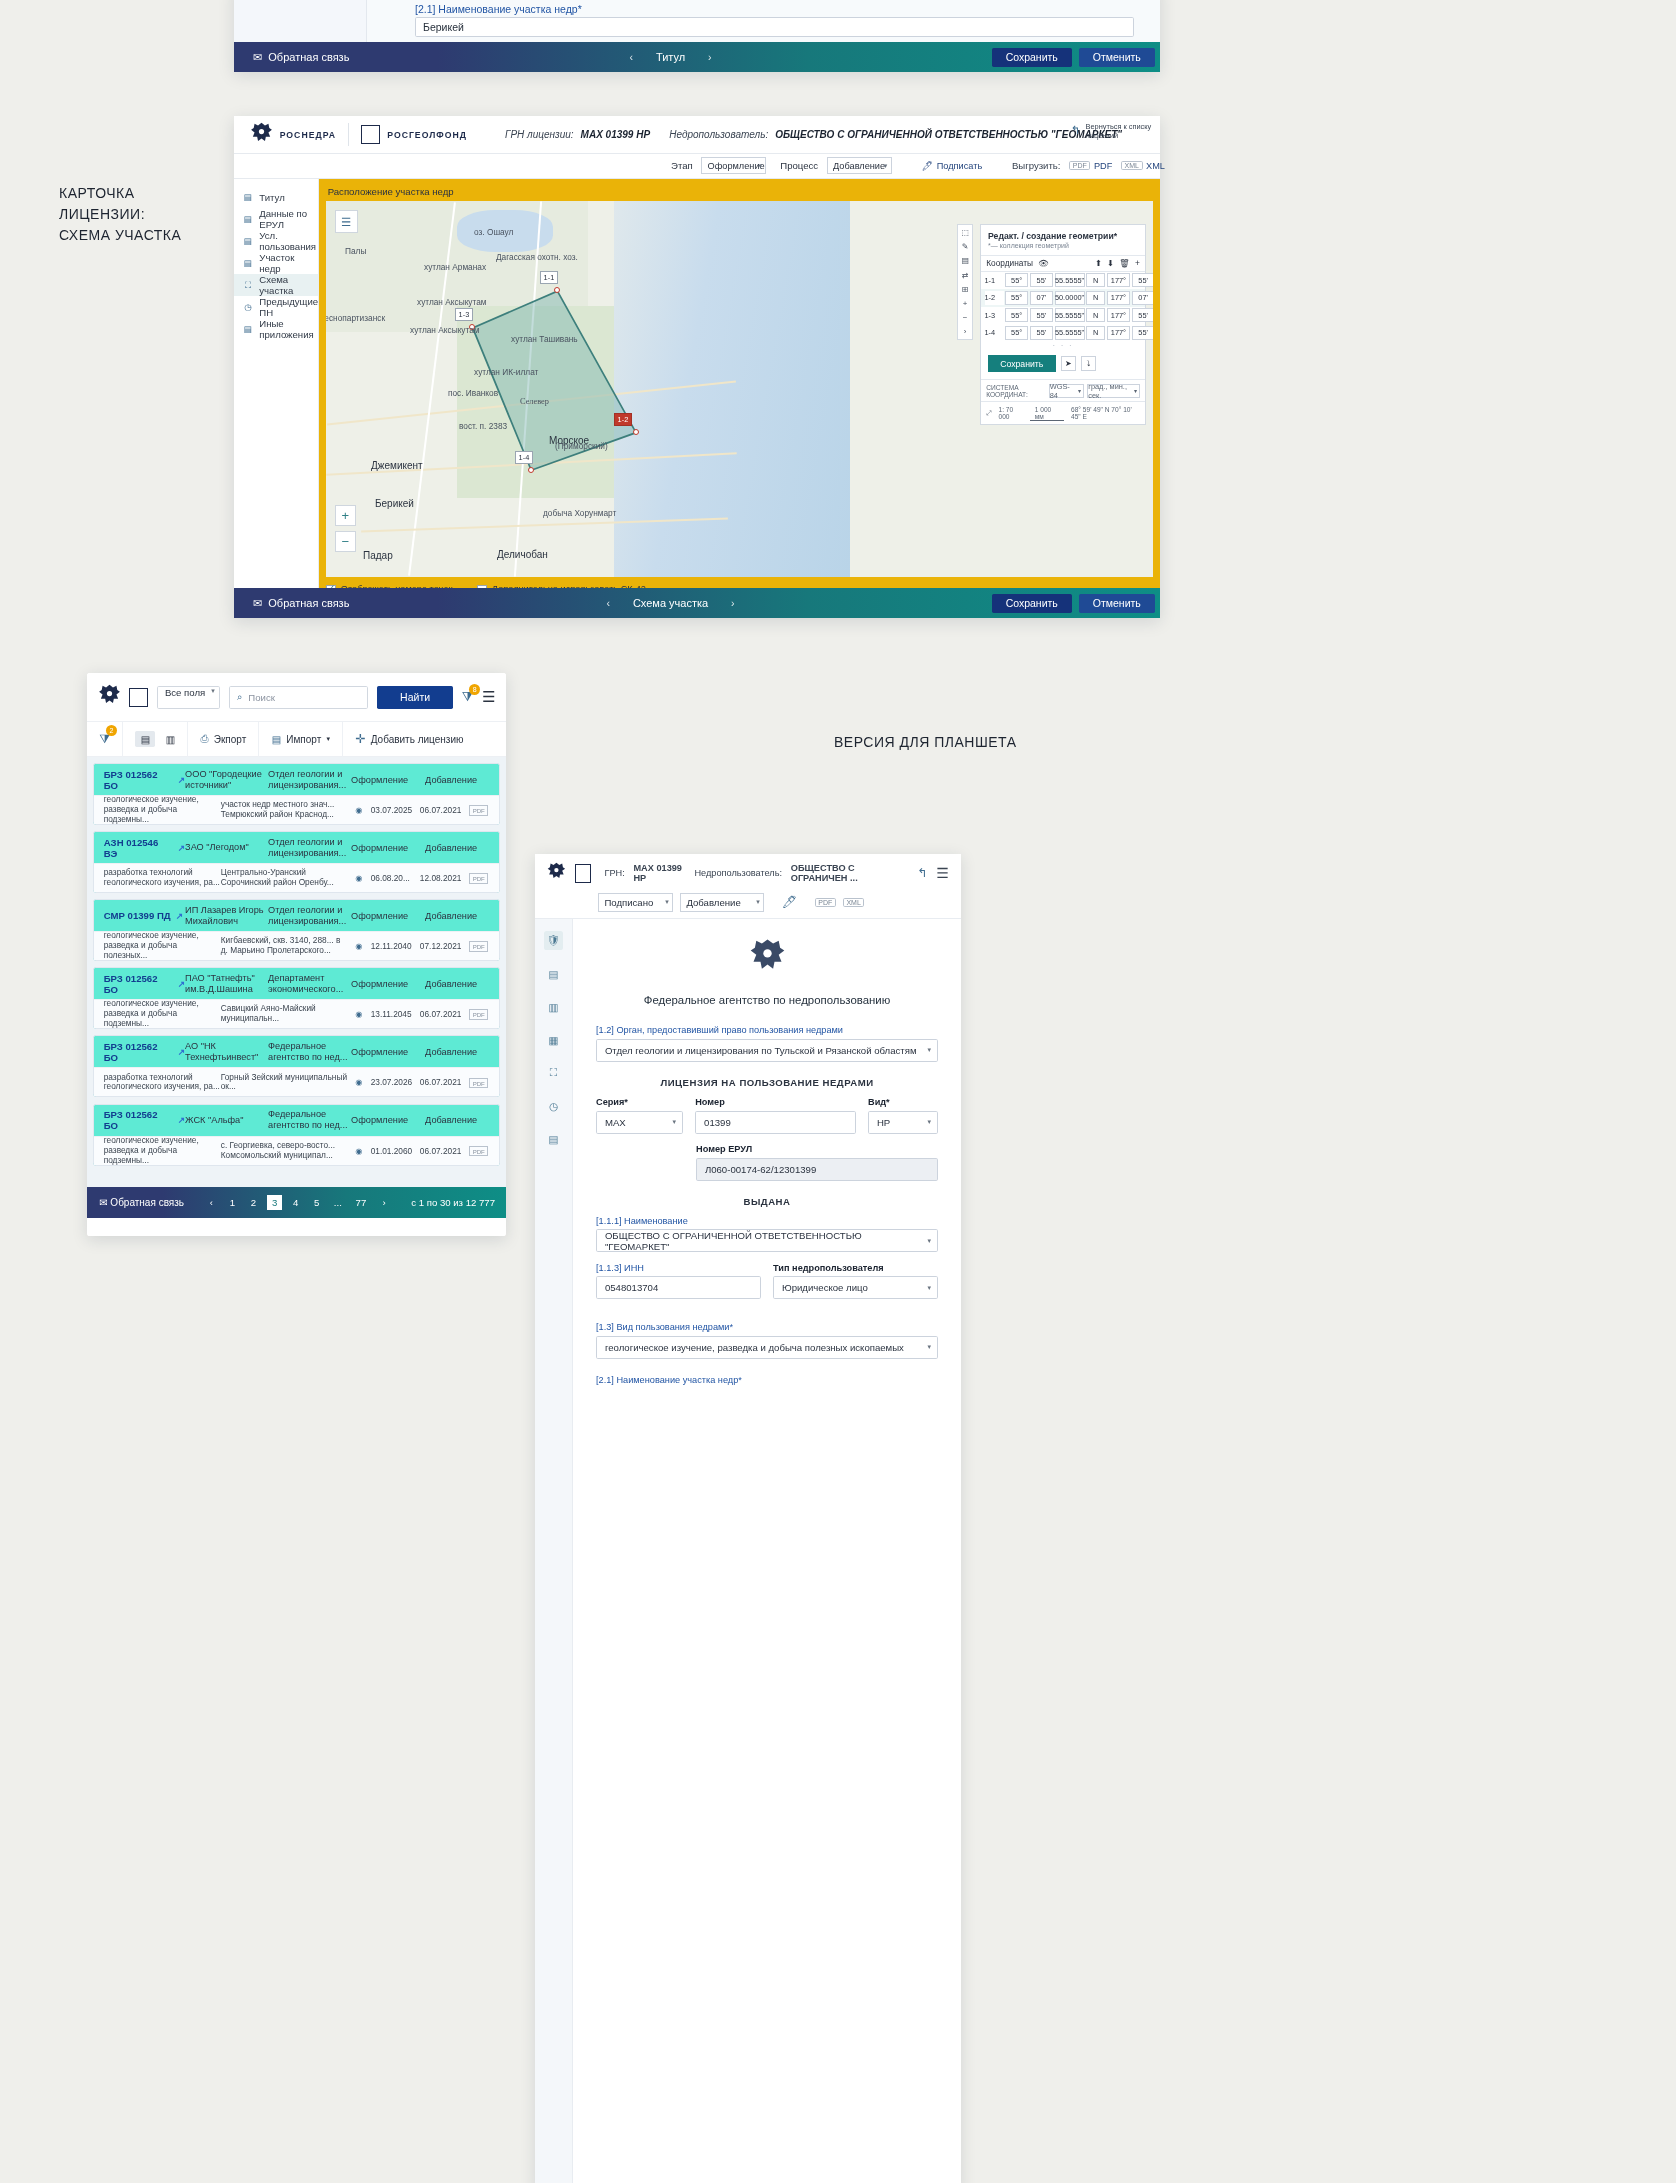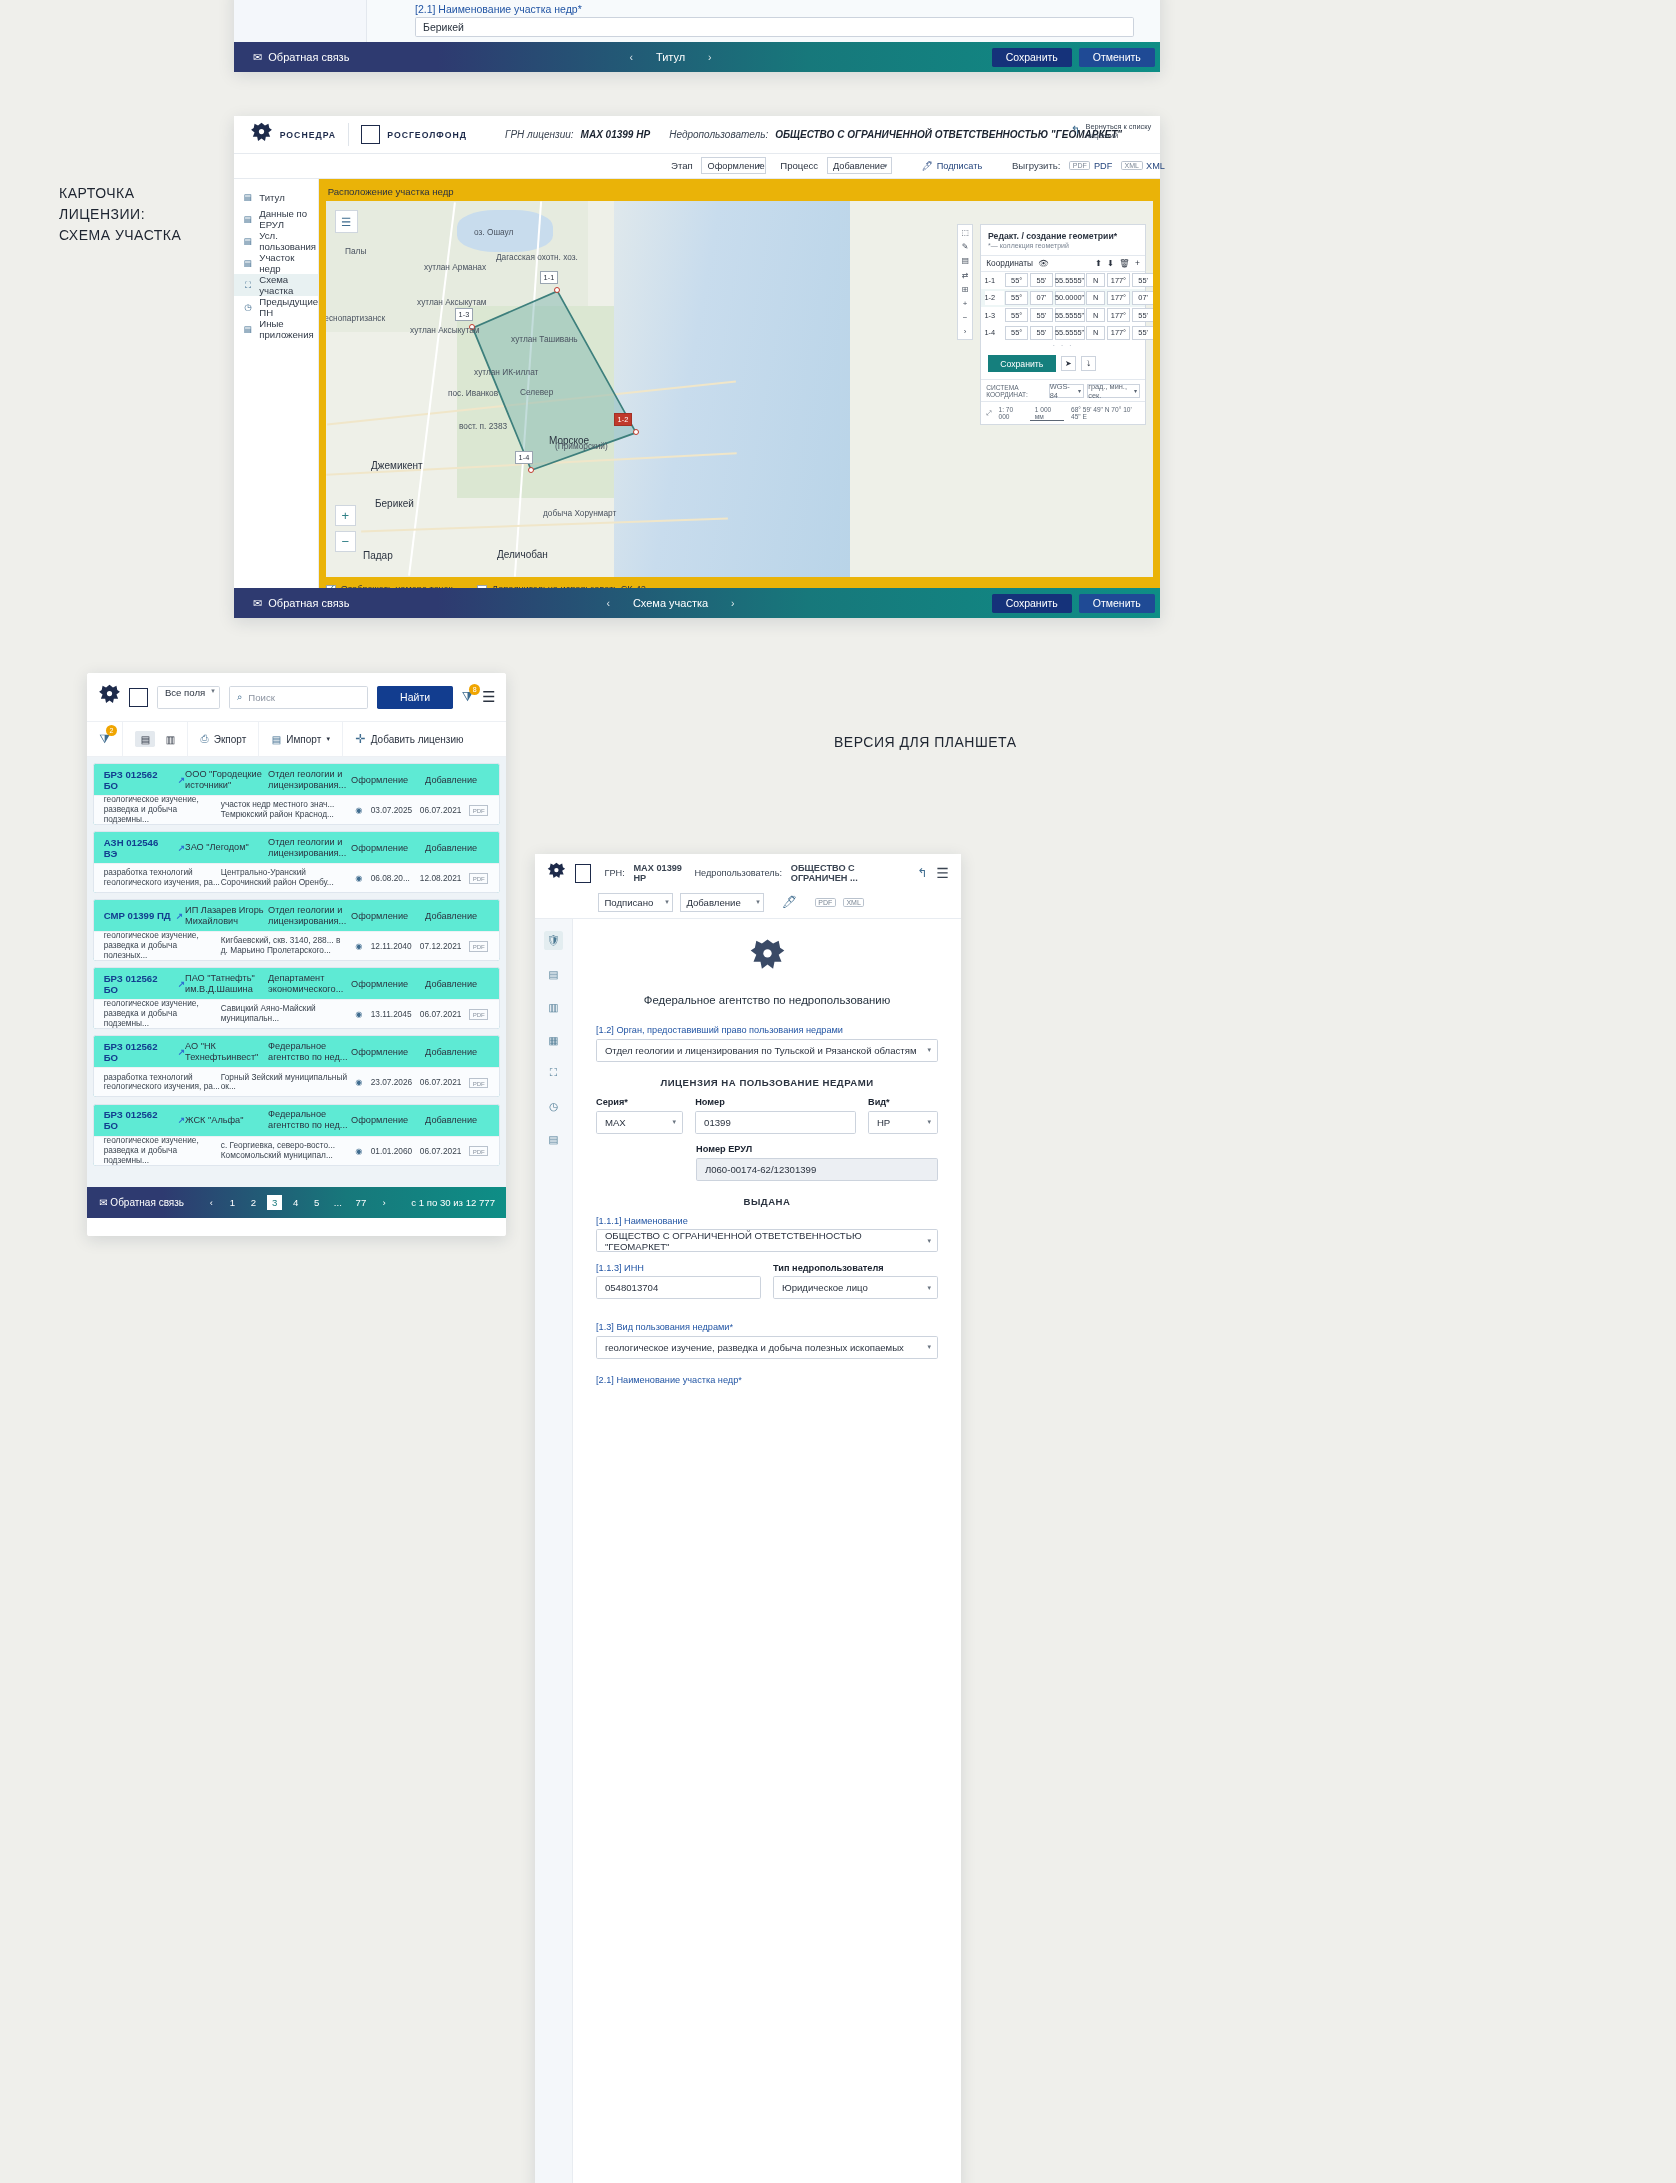--- a/index.html
+++ b/index.html
@@ -316,21 +316,21 @@
 
         <div class="mtown" style="left:148px;top:26px;">оз. Ошаул</div>
         <div class="mtown" style="left:170px;top:51px;">Дагасская охотн. хоз.</div>
         <div class="mtown" style="left:19px;top:45px;">Палы</div>
         <div class="mtown" style="left:98px;top:61px;">хутлан Арманах</div>
         <div class="mtown" style="left:91px;top:96px;">хутлан Аксыкутам</div>
         <div class="mtown" style="left:84px;top:124px;">хутлан Аксыкутам</div>
         <div class="mtown" style="left:-1.7px;top:112px;">еснопартизанск</div>
         <div class="mtown" style="left:185px;top:133px;">хутлан Ташивань</div>
         <div class="mtown" style="left:148px;top:166px;">хутлан ИК-иллат</div>
-        <div class="mtown" style="left:194px;top:186px;">Селевер</div>
+        <div class="mtown" style="left:194px;top:196px;font-family:Liberation Serif, serif;">Селевер</div>
         <div class="mtown" style="left:122px;top:187px;">пос. Иванков</div>
         <div class="mtown" style="left:133px;top:220px;">вост. п. 2383</div>
         <div class="mtown big" style="left:223px;top:234px;">Морское</div>
         <div class="mtown" style="left:229px;top:240px;">(Приморский)</div>
         <div class="mtown big" style="left:45px;top:259px;">Джемикент</div>
         <div class="mtown big" style="left:49px;top:297px;">Берикей</div>
         <div class="mtown" style="left:217px;top:307px;">добыча Хорунмарт</div>
         <div class="mtown big" style="left:37px;top:349px;">Падар</div>
         <div class="mtown big" style="left:171px;top:348px;">Деличобан</div>
 

